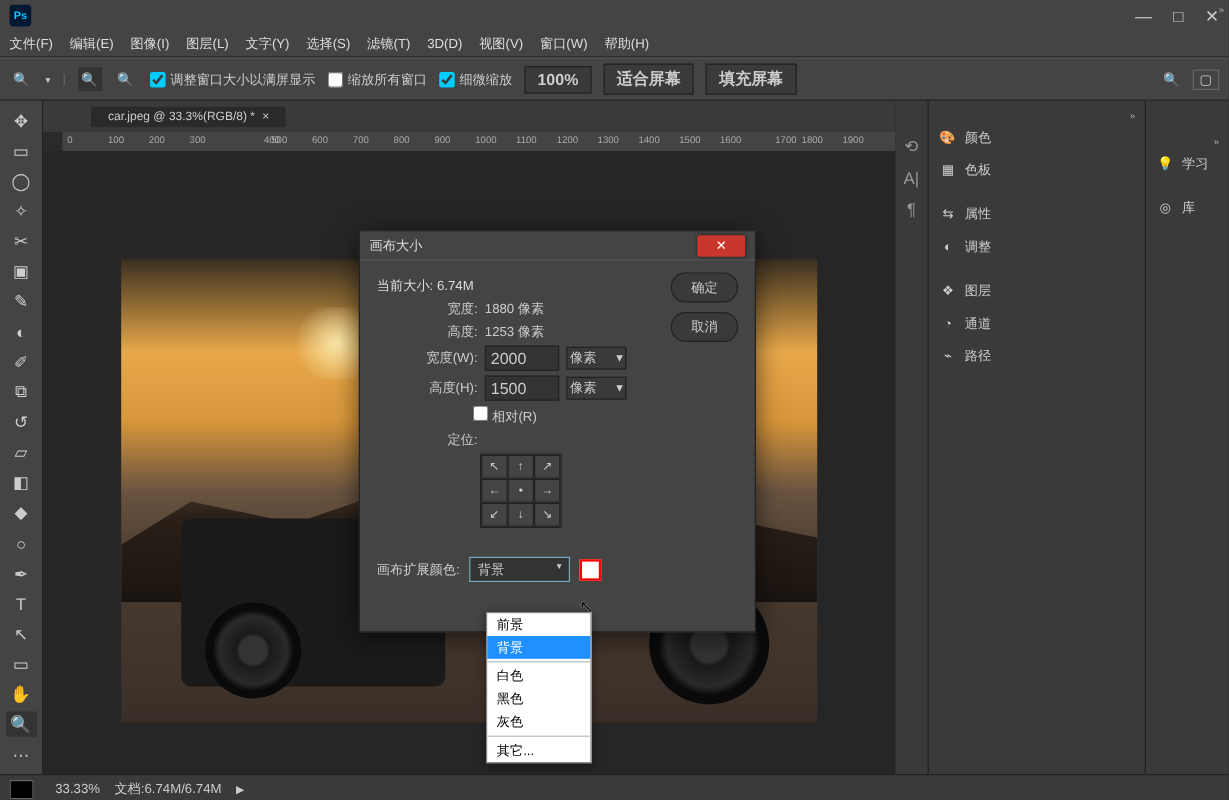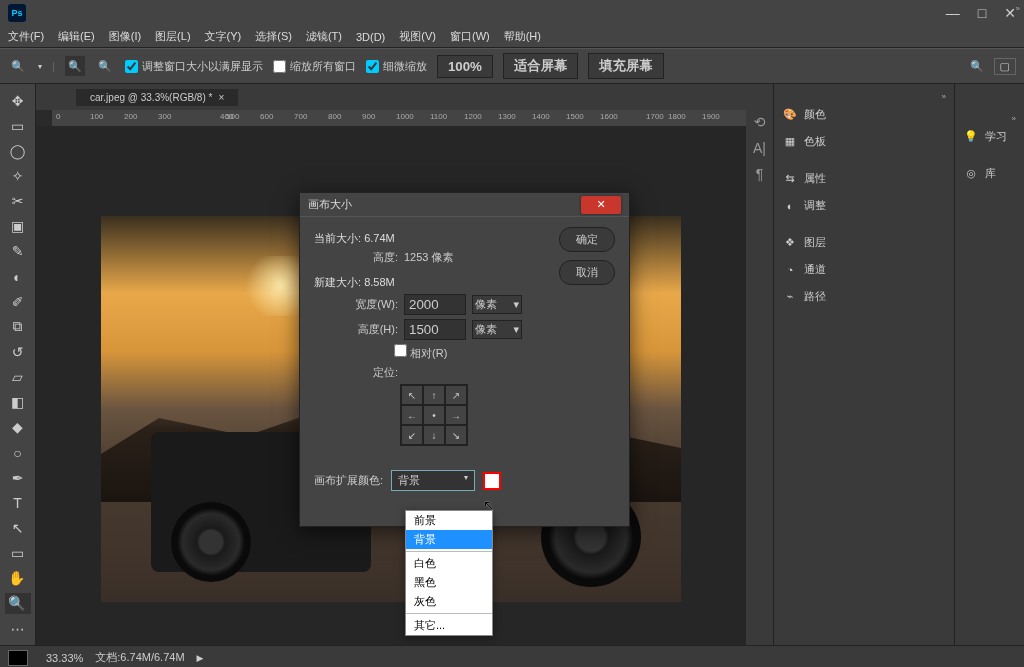--- a/index.html
+++ b/index.html
@@ -253,25 +253,28 @@
 
 <div class="dialog">
   <div class="dlg-title">
     <span class="ttl">画布大小</span>
     <span class="dlg-close">✕</span>
   </div>
   <div class="dlg-body">
     <div class="dlg-left">
       <div class="dlg-group-title"><span>当前大小:</span> <span>6.74M</span></div>
       <div class="dlg-row">
+          <span class="lbl">宽度:</span>
+          <span>1880 像素</span>
+        </div>
+      <div class="dlg-row">
           <span class="lbl">高度:</span>
           <span>1253 像素</span>
         </div>
 
-      <div class="dlg-group-title" style="margin-top:10px;"><span>新建大小:</span> <span>8.58M</span></div>
       <div class="dlg-row">
         <span class="lbl">宽度(W):</span>
         <input class="dlg-input" value="2000" style="">
         <span class="dlg-select">
             <span>像素</span>
             <span>▾</span>
           </span>
       </div>
       <div class="dlg-row">
         <span class="lbl">高度(H):</span>

